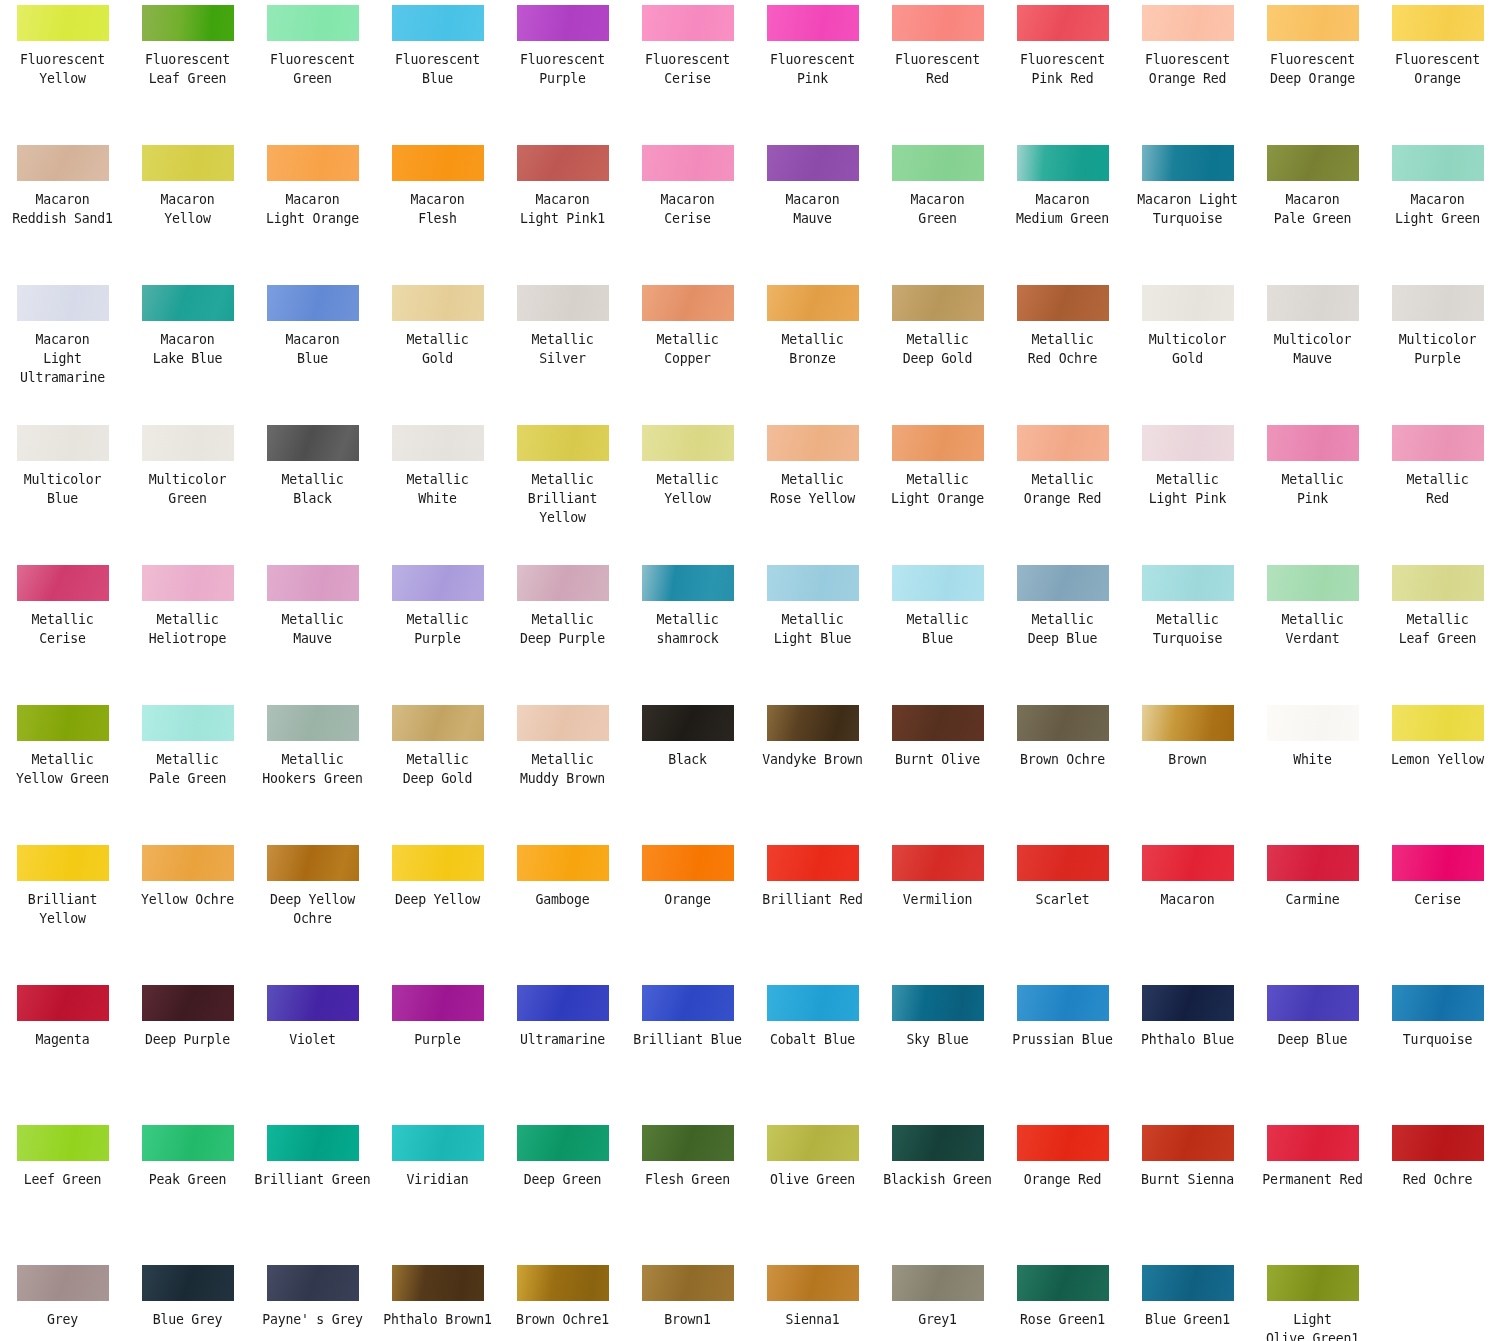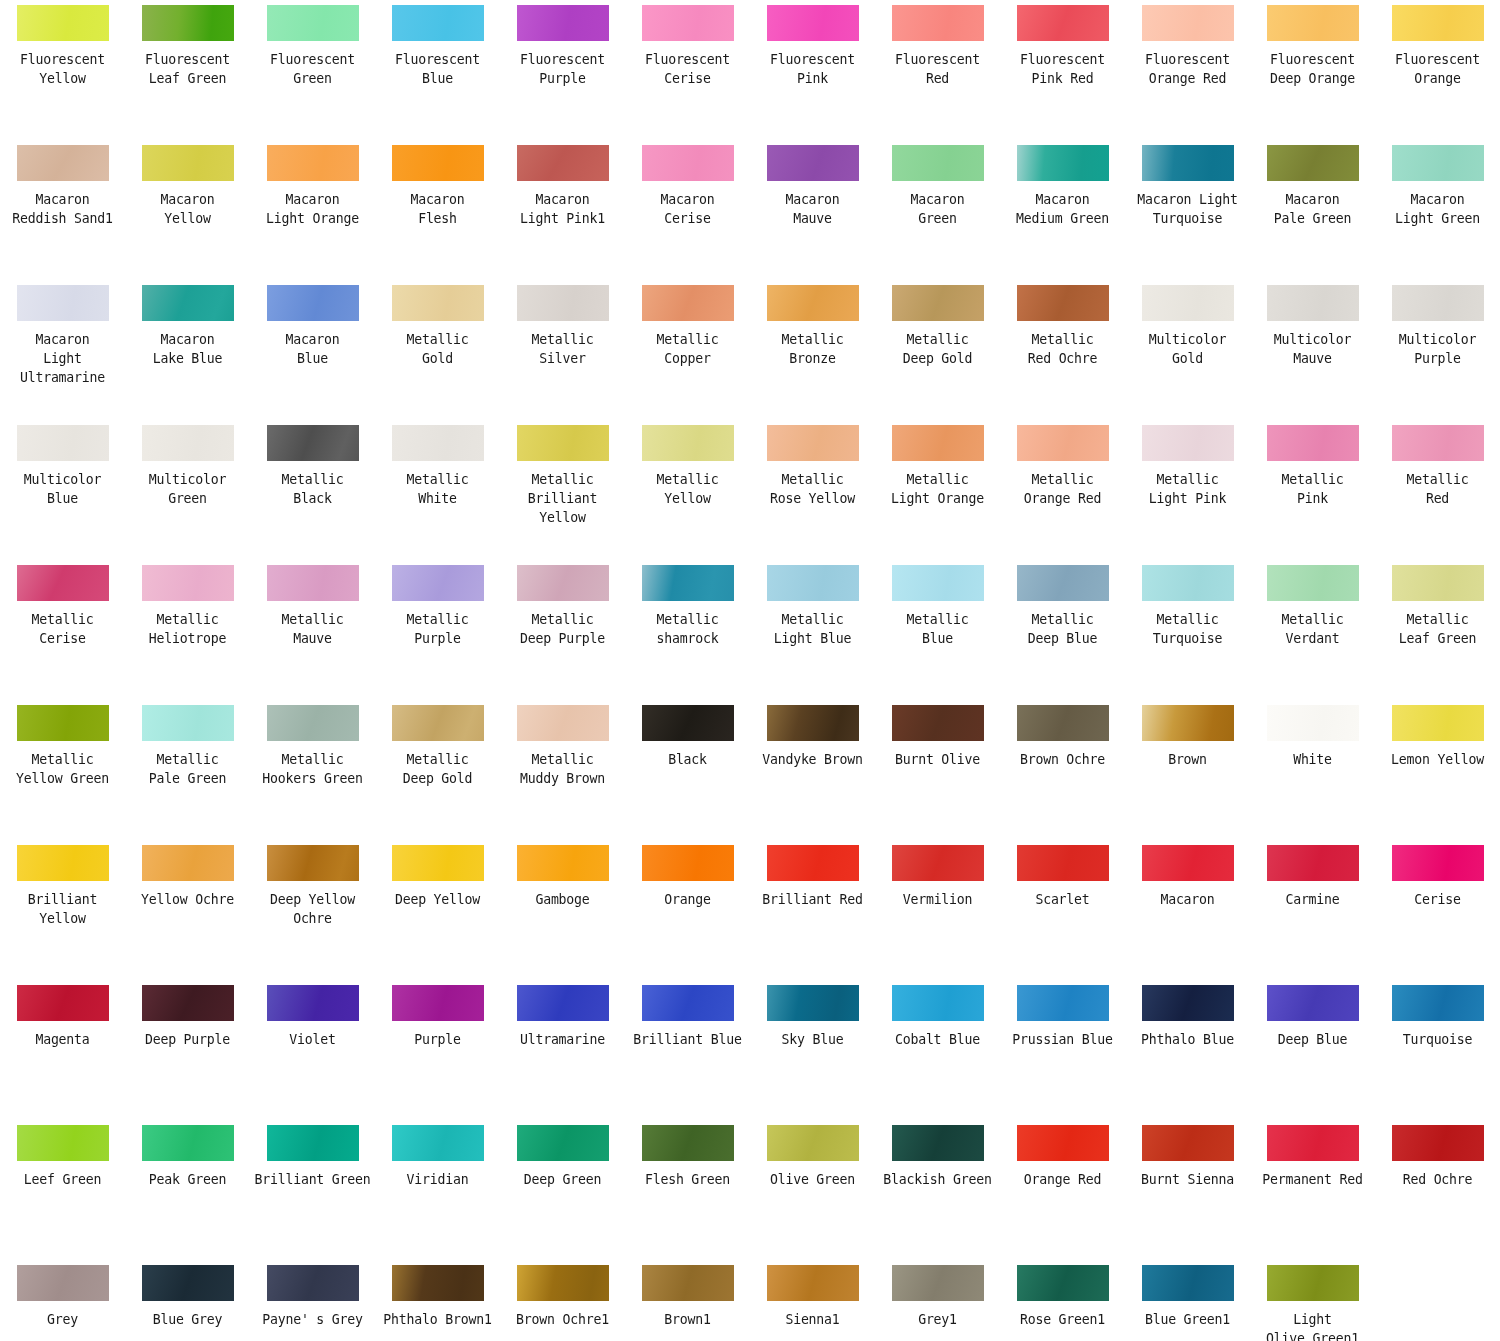--- a/index.html
+++ b/index.html
@@ -463,26 +463,26 @@
     </div>
     <div class="cell">
       <div class="swatch" style="background: linear-gradient(110deg, rgb(77, 87, 206), rgb(46, 59, 189) 50%, rgb(58, 69, 196));"></div>
       <div class="label">Ultramarine</div>
     </div>
     <div class="cell">
       <div class="swatch" style="background: linear-gradient(110deg, rgb(74, 98, 214), rgb(44, 70, 196) 50%, rgb(55, 81, 204));"></div>
       <div class="label">Brilliant Blue</div>
     </div>
     <div class="cell">
+      <div class="swatch" style="background: linear-gradient(100deg, rgb(53, 176, 222), rgb(31, 159, 210) 60%, rgb(42, 166, 216));"></div>
+      <div class="label">Cobalt Blue</div>
+    </div>
+    <div class="cell">
       <div class="swatch" style="background: linear-gradient(100deg, rgb(59, 148, 173), rgb(11, 107, 139) 35%, rgb(10, 95, 125) 75%, rgb(11, 104, 135));"></div>
       <div class="label">Sky Blue</div>
-    </div>
-    <div class="cell">
-      <div class="swatch" style="background: linear-gradient(100deg, rgb(53, 176, 222), rgb(31, 159, 210) 60%, rgb(42, 166, 216));"></div>
-      <div class="label">Cobalt Blue</div>
     </div>
     <div class="cell">
       <div class="swatch" style="background: linear-gradient(105deg, rgb(58, 152, 210), rgb(30, 130, 195) 55%, rgb(42, 140, 202));"></div>
       <div class="label">Prussian Blue</div>
     </div>
     <div class="cell">
       <div class="swatch" style="background: linear-gradient(110deg, rgb(40, 57, 95), rgb(20, 31, 64) 50%, rgb(27, 44, 80));"></div>
       <div class="label">Phthalo Blue</div>
     </div>
     <div class="cell">

